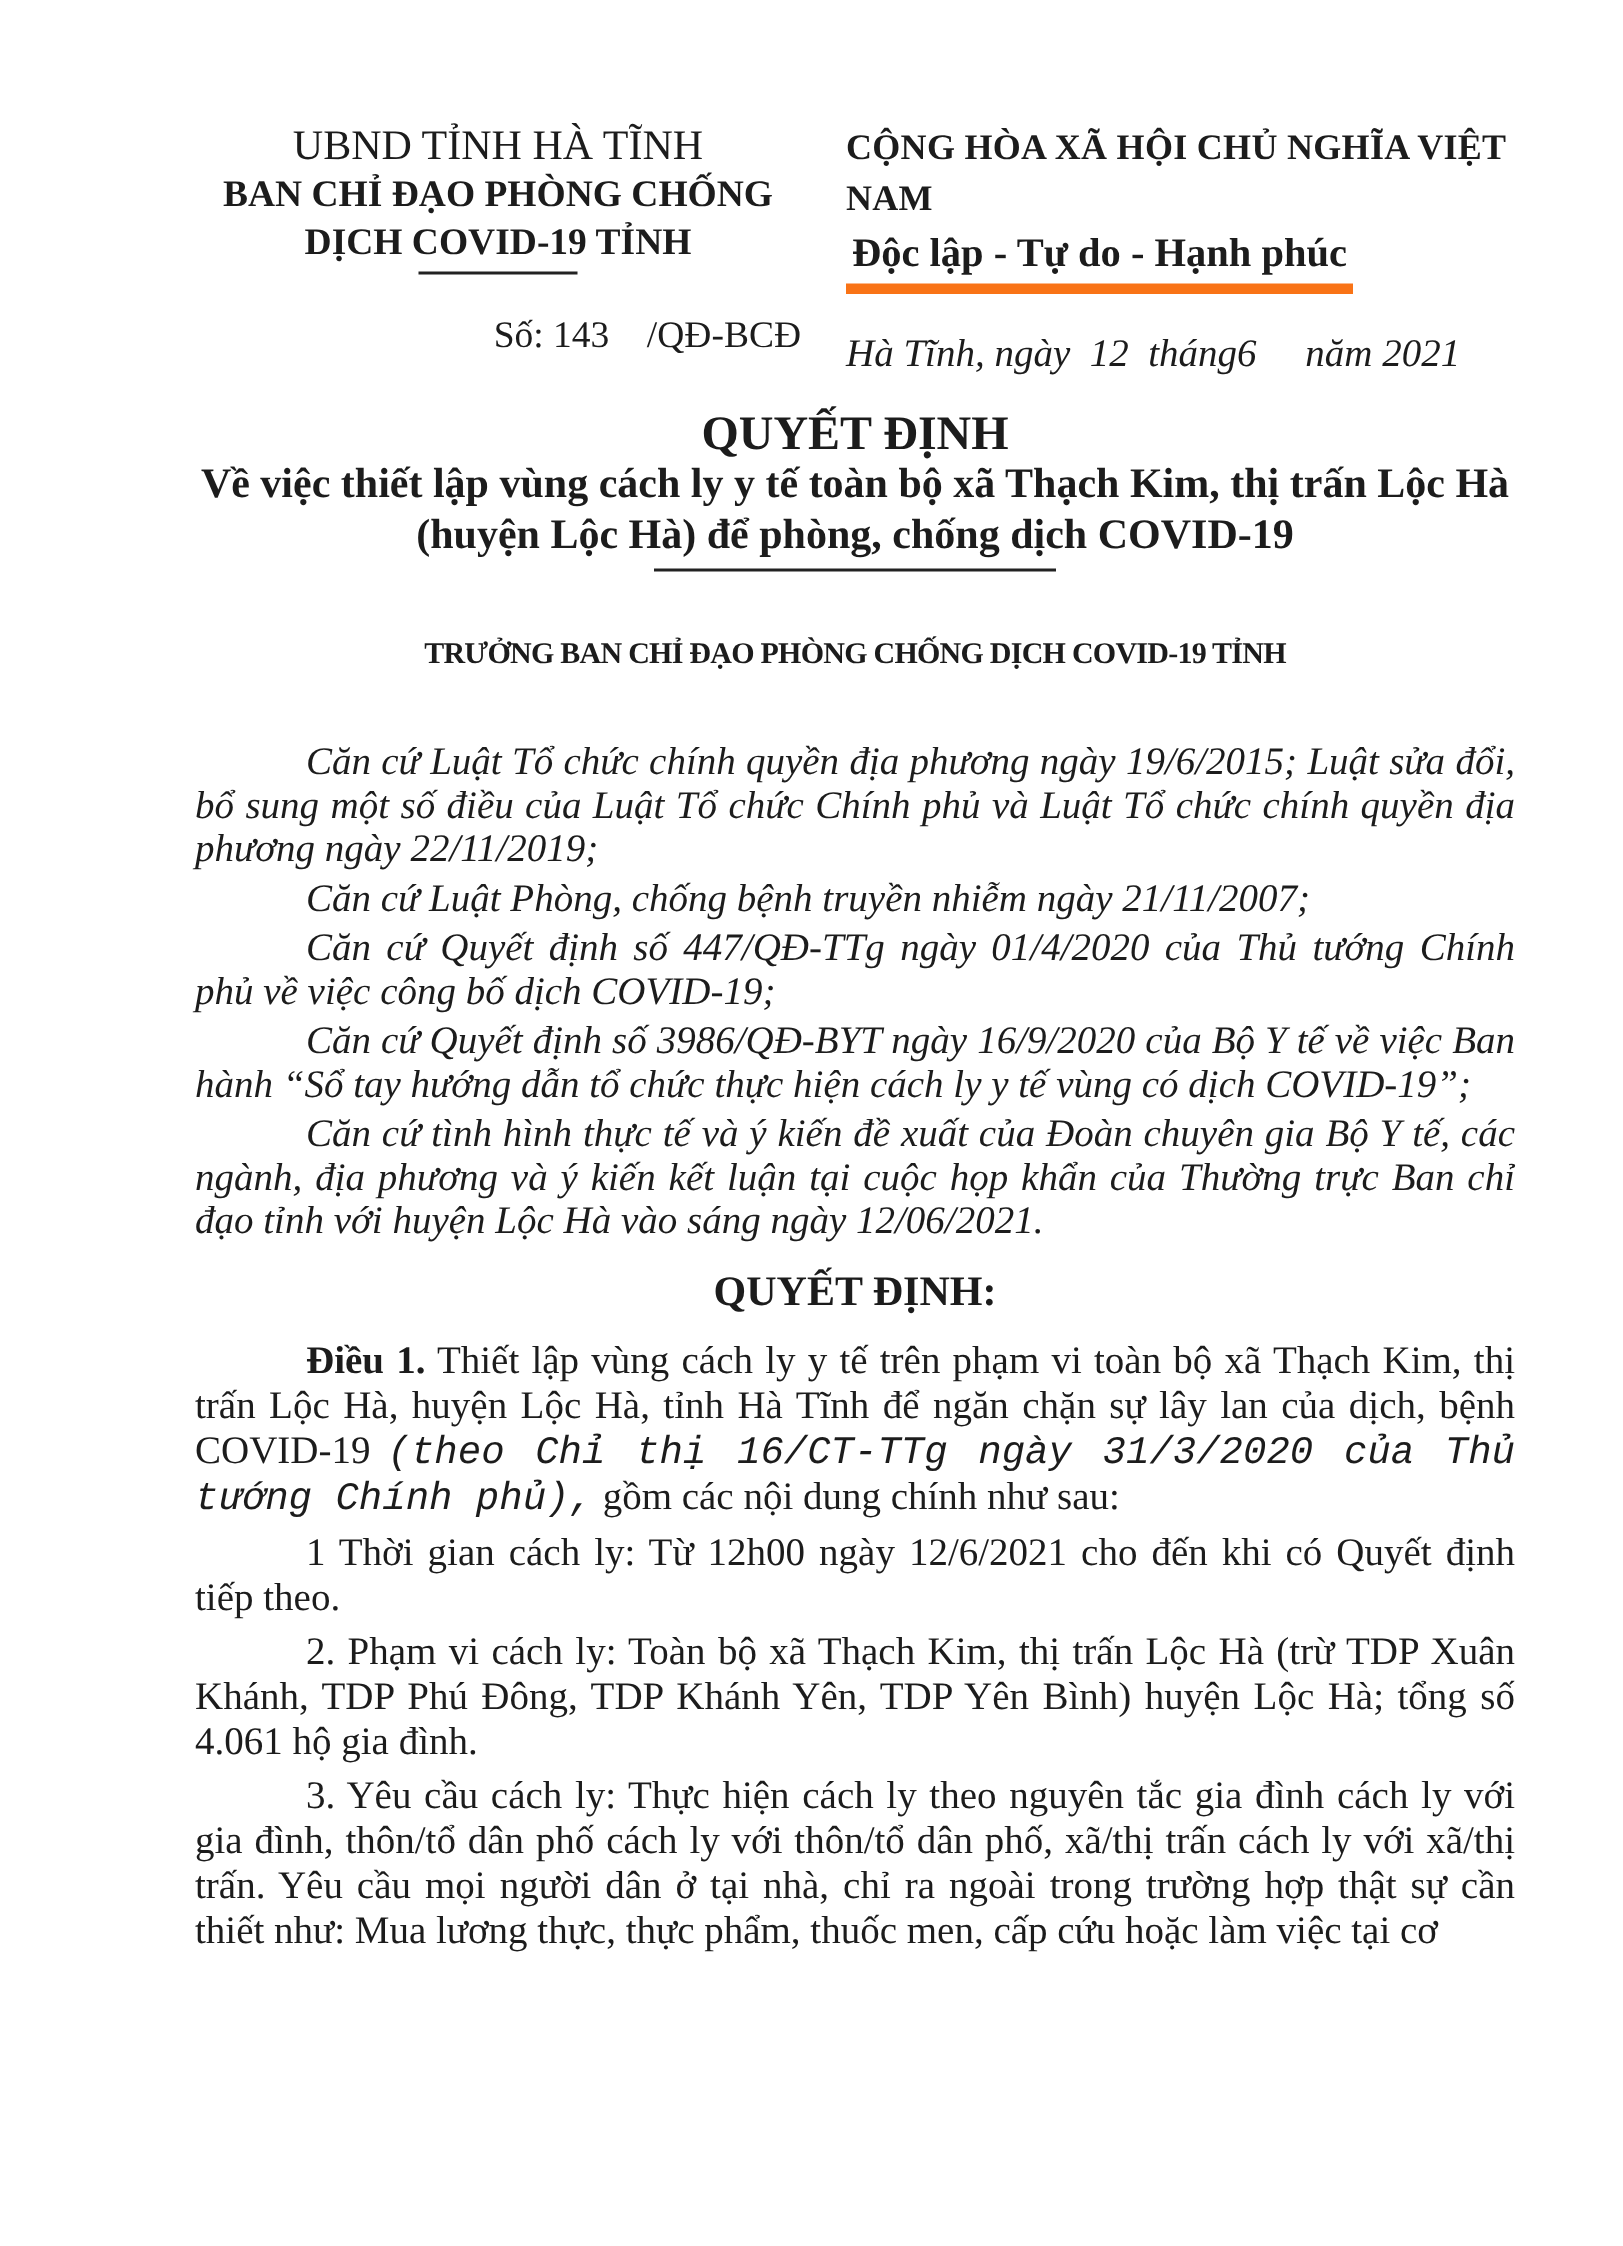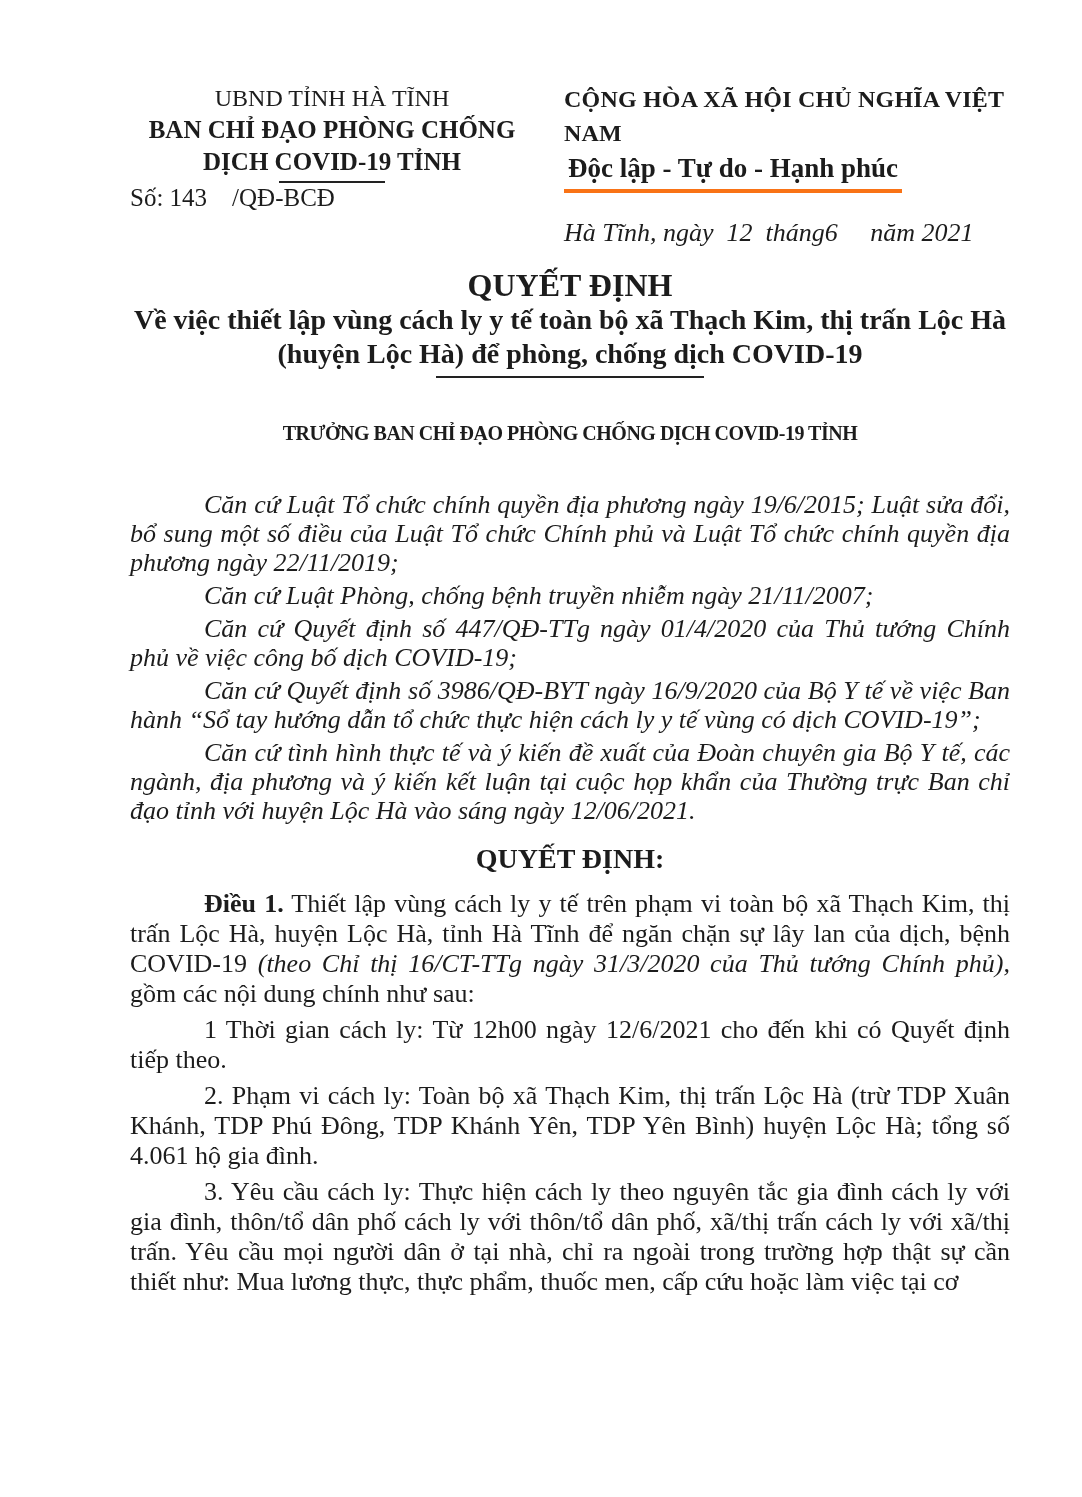--- a/index.html
+++ b/index.html
@@ -18,43 +18,44 @@
     padding: 82px 72px 0 130px; 
   }
 
   
   .header { display: flex; align-items: flex-start; }
   .header-left {
     width: 404px;
     text-align: center;
     flex: 0 0 auto;
   }
-  .hl-line1 { font-size: 24px; line-height: 32px; font-weight: 400; }
+  .hl-line1 { font-size: 28px; line-height: 32px; font-weight: 400; }
   .hl-line2, .hl-line3 { font-size: 25px; line-height: 32px; font-weight: 700; }
   .rule-short {
     width: 106px; border-top: 2px solid #222;
     margin: 3px auto 0 auto; height: 0;
   }
   .so-line {
+    margin-top: 26px;
     font-size: 25px; line-height: 30px;
     white-space: pre;
-    text-align: left;
+    text-align: right;
   }
   .header-right {
     flex: 1 1 auto;
     text-align: left;
     padding-left: 30px;
   }
   .hr-line1 { font-size: 24px; line-height: 34px; font-weight: 700; letter-spacing: 0.2px; }
   .hr-motto-wrap { line-height: 36px; }
   .hr-motto {
     display: inline-block;
     font-size: 27px; font-weight: 700;
     padding: 0 4px 3px 4px;
-    border-bottom: 4px solid #f97316;
+    border-bottom: 7px solid #f97316;
   }
   .hr-date {
     margin-top: 24px;
     font-size: 26px; line-height: 32px;
     font-style: italic;
     white-space: pre;
   }
 
   
   .title-block { margin-top: 18px; text-align: center; }
@@ -82,21 +83,21 @@
   p.recital { font-style: italic; }
   .decision-heading {
     text-align: center;
     font-size: 28px; font-weight: 700;
     line-height: 32px;
     margin-top: 18px;
     margin-bottom: 14px;
   }
   p.article { line-height: 30px; margin-bottom: 6px; }
   .bold { font-weight: 700; }
-  .italic { font-style: italic; }
+  .italic { font-style: italic; font-family: Liberation Mono, monospace; }
 </style>
 </head>
 <body>
 
 <div class="page">
 
   <div class="header">
     <div class="header-left">
       <div class="hl-line1">UBND TỈNH HÀ TĨNH</div>
       <div class="hl-line2">BAN CHỈ ĐẠO PHÒNG CHỐNG</div>

